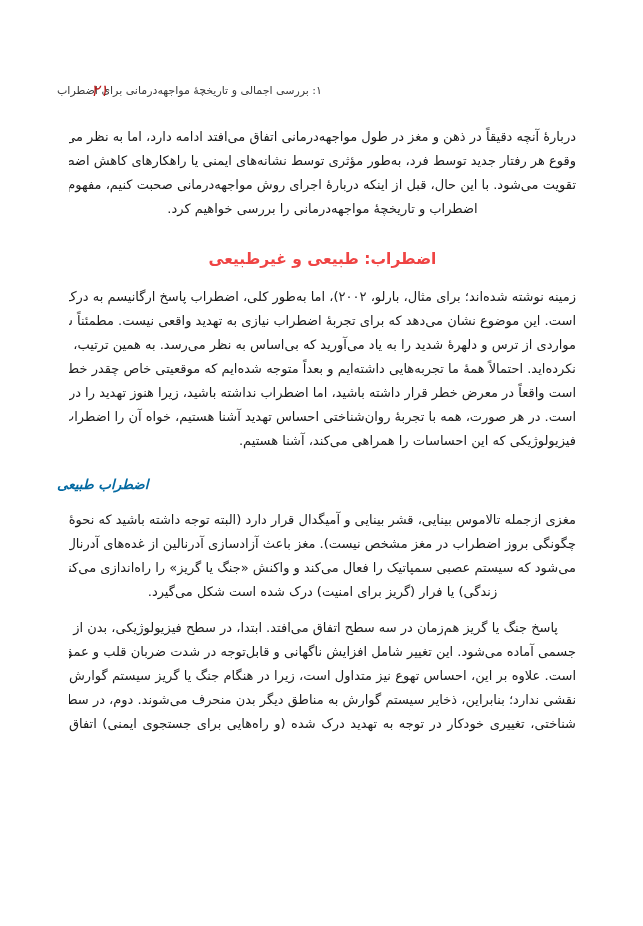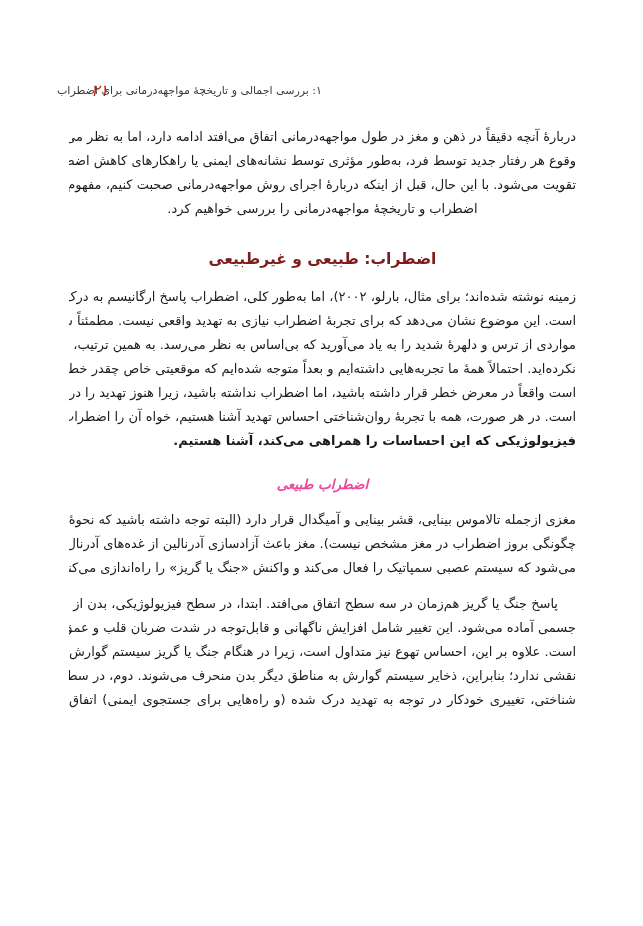--- a/index.html
+++ b/index.html
@@ -50,42 +50,42 @@
   .para { margin: 12px; }
   .tline {
     height: 24px;
     line-height: 24px;
     font-size: 13px;
     text-align: justify;
     text-align-last: justify;
     overflow: hidden;
     white-space: nowrap;
   }
-  .tline.last-right  { text-align: left;  text-align-last: right; font-weight: bold; }
+  .tline.last-right  { text-align: left;  text-align-last: right; }
   .tline.last-center { text-align: left; text-align-last: center; }
   .tline.last-justify{ text-align: justify; text-align-last: justify; }
   .tline.indent { padding-right: 18px; }
   .heading {
     margin: 24px 0 4px 0;
     height: 28px;
     line-height: 28px;
     font-size: 15.5px;
     font-weight: bold;
     text-align: center;
-    color: #7f1d1d;
+    color: #ef4444;
   }
   .subheading {
     margin: 19px 0 5px 0;
     height: 24px;
     line-height: 24px;
     font-size: 13.5px;
     font-weight: bold;
     font-style: italic;
-    text-align: center;
-    color: #ec4899;
+    text-align: left;
+    color: #0369a1;
   }
 </style>
 </head>
 <body>
 
 <div class="page">
   <div class="running-header">
     <div class="page-number">۲۱</div>
     <div class="chapter-title">۱: بررسی اجمالی و تاریخچهٔ مواجهه‌درمانی برای اضطراب</div>
   </div>
@@ -106,20 +106,21 @@
         <div class="tline">نکرده‌اید. احتمالاً همهٔ ما تجربه‌هایی داشته‌ایم و بعداً متوجه شده‌ایم که موقعیتی خاص چقدر خطرناک</div>
         <div class="tline">است واقعاً در معرض خطر قرار داشته باشید، اما اضطراب نداشته باشید، زیرا هنوز تهدید را درک</div>
         <div class="tline">است. در هر صورت، همه با تجربهٔ روان‌شناختی احساس تهدید آشنا هستیم، خواه آن را اضطراب،</div>
         <div class="tline last-right">فیزیولوژیکی که این احساسات را همراهی می‌کند، آشنا هستیم.</div>
       </div>
       <div class="subheading">اضطراب طبیعی</div>
       <div class="para">
         <div class="tline">مغزی ازجمله تالاموس بینایی، قشر بینایی و آمیگدال قرار دارد (البته توجه داشته باشید که نحوهٔ دقیق</div>
         <div class="tline">چگونگی بروز اضطراب در مغز مشخص نیست). مغز باعث آزادسازی آدرنالین از غده‌های آدرنال</div>
         <div class="tline">می‌شود که سیستم عصبی سمپاتیک را فعال می‌کند و واکنش «جنگ یا گریز» را راه‌اندازی می‌کند. این</div>
+        <div class="tline last-center">زندگی) یا فرار (گریز برای امنیت) درک شده است شکل می‌گیرد.</div>
       </div>
       <div class="para">
         <div class="tline indent">پاسخ جنگ یا گریز هم‌زمان در سه سطح اتفاق می‌افتد. ابتدا، در سطح فیزیولوژیکی، بدن از طریق</div>
         <div class="tline">جسمی آماده می‌شود. این تغییر شامل افزایش ناگهانی و قابل‌توجه در شدت ضربان قلب و عمق تنفس</div>
         <div class="tline">است. علاوه بر این، احساس تهوع نیز متداول است، زیرا در هنگام جنگ یا گریز سیستم گوارش</div>
         <div class="tline">نقشی ندارد؛ بنابراین، ذخایر سیستم گوارش به مناطق دیگر بدن منحرف می‌شوند. دوم، در سطح</div>
         <div class="tline last-justify">شناختی، تغییری خودکار در توجه به تهدید درک شده (و راه‌هایی برای جستجوی ایمنی) اتفاق</div>
       </div>
     </div>
 </div>

